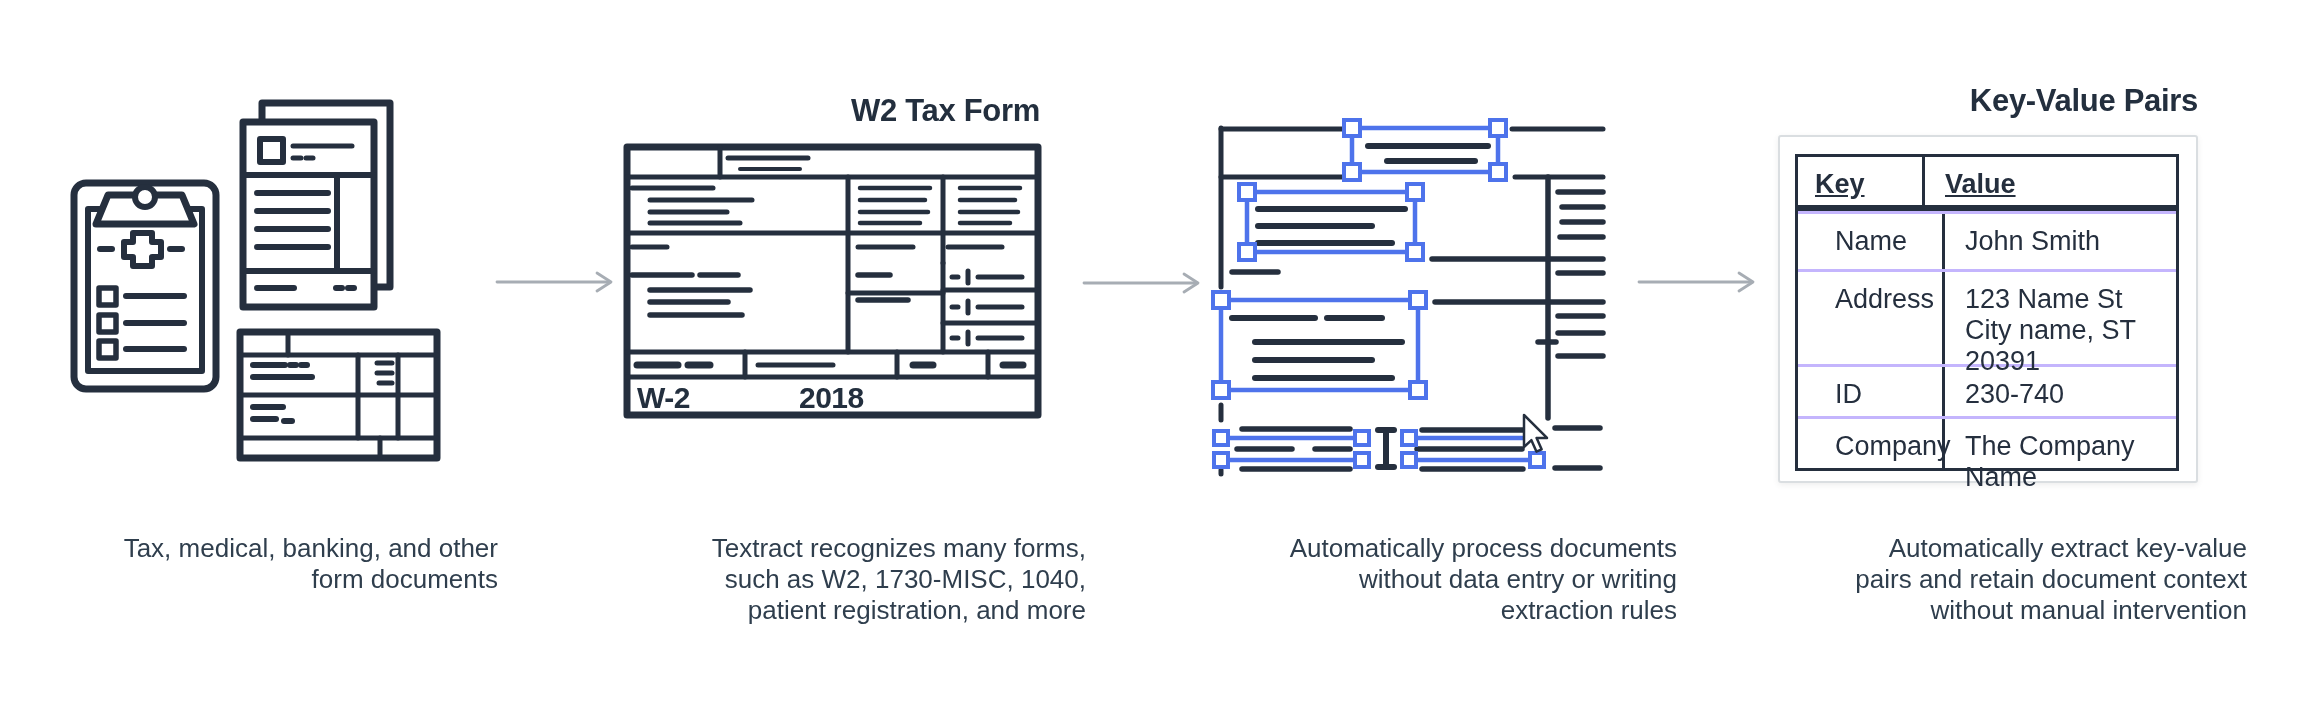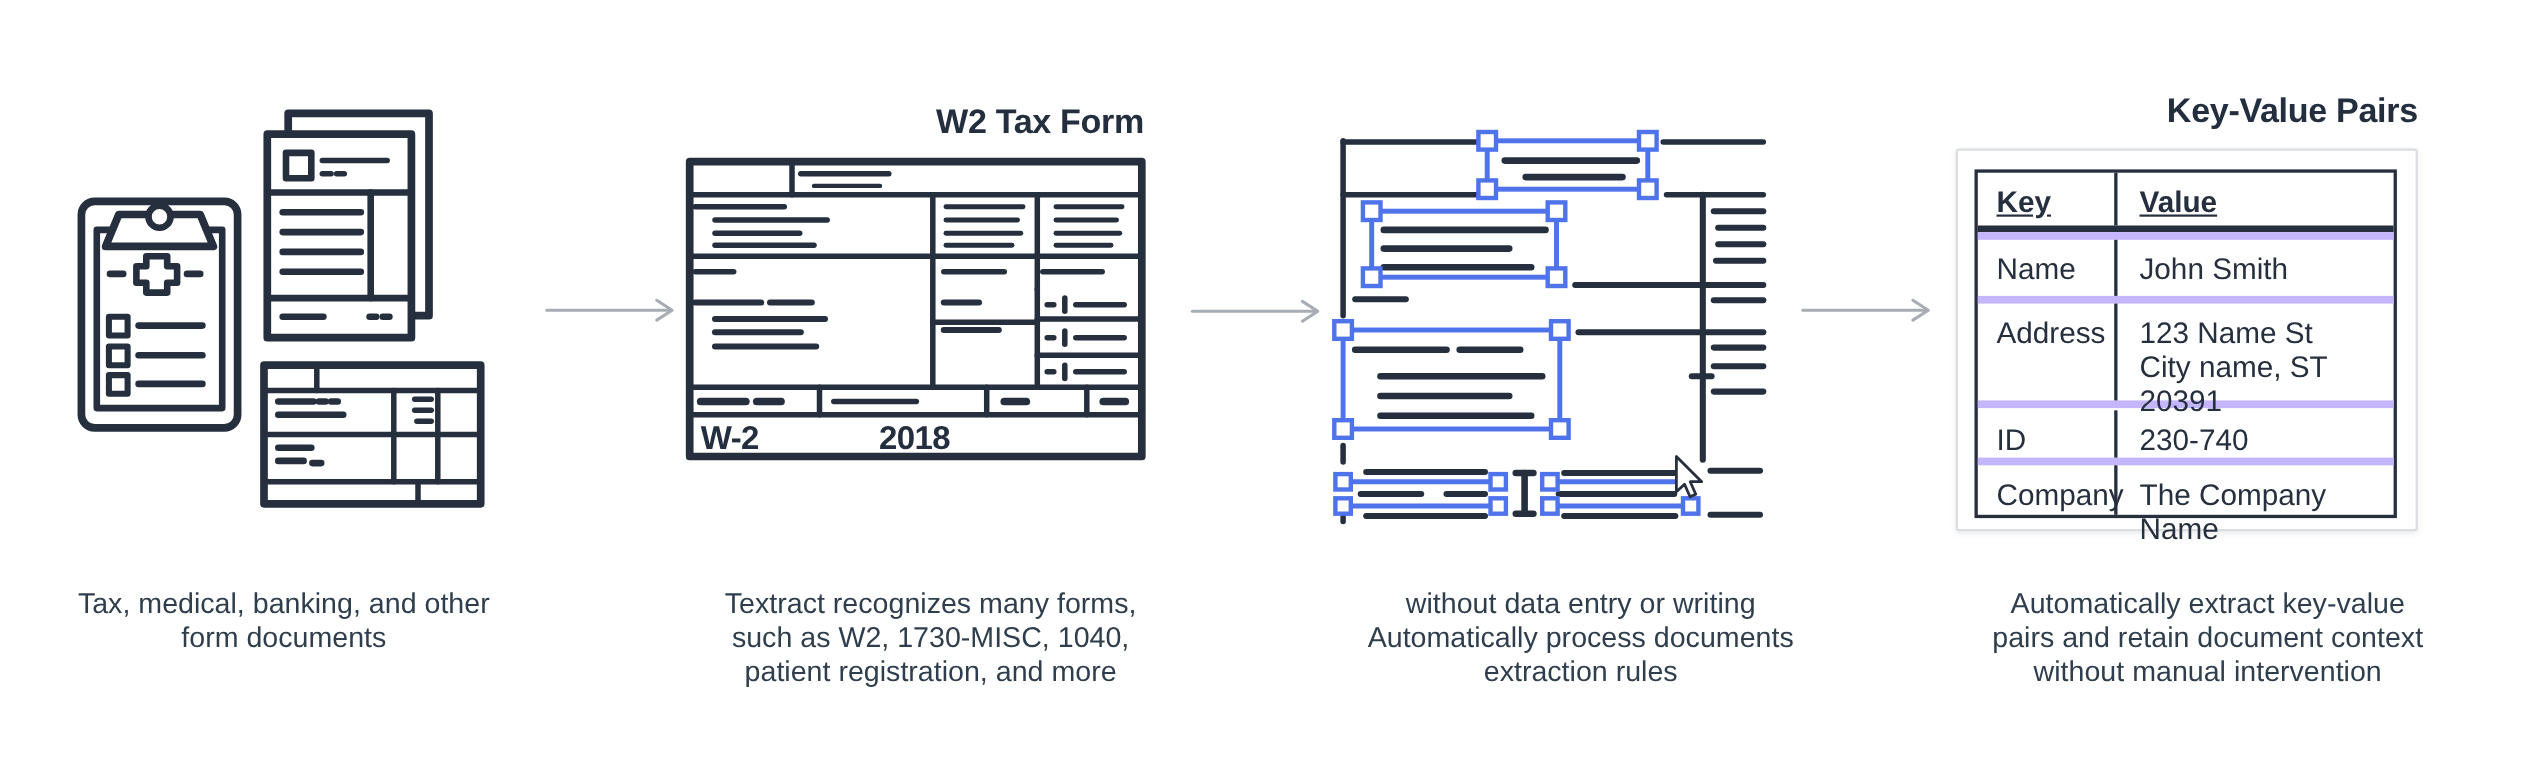--- a/index.html
+++ b/index.html
@@ -8,42 +8,42 @@
     background:#ffffff;
     font-family:"Liberation Sans","DejaVu Sans",sans-serif;
     color:#252F3E;
   }
   .abs{position:absolute;}
   .step-title{
     position:absolute;text-align:right;font-weight:bold;
     font-size:31px;letter-spacing:-0.3px;color:#232F3E;
   }
   .caption{
-    position:absolute;text-align:center;font-size:26px;line-height:31px;
+    position:absolute;text-align:right;font-size:26px;line-height:31px;
     color:#2F3E4D;
   }
   .caption div{white-space:nowrap;}
   .kv-card{
     position:absolute;left:1778px;top:135px;width:420px;height:348px;
     background:#ffffff;border:2px solid #DADEE1;border-radius:3px;
     box-shadow:0 2px 6px rgba(0,0,0,0.07);
     box-sizing:border-box;
   }
   .kv-table{
     position:absolute;left:15px;top:17px;width:384px;
     border:3px solid #252F3E;box-sizing:border-box;
     font-size:27px;color:#252F3E;background:#fff;
   }
   .kv-row{display:flex;box-sizing:border-box;}
   .kv-header{height:54px;font-weight:bold;border-bottom:6px solid #252F3E;text-decoration:underline;}
   .kv-r1{height:58px;}
   .kv-r2{height:95px;}
-  .kv-r3{height:52px;align-items:flex-end;}
+  .kv-r3{height:52px;}
   .kv-r4{height:52px;}
-  .kv-row + .kv-row.body-row{border-top:7px solid #c4b5fd;}
+  .kv-row + .kv-row.body-row{border-top:3px solid #c4b5fd;padding-left:20px;}
   .kv-key{
     width:127px;flex:0 0 127px;border-right:3px solid #252F3E;
     padding:12px 0 0 17px;box-sizing:border-box;
   }
   .kv-val{flex:1;padding:12px 0 0 20px;box-sizing:border-box;line-height:31px;}
   svg{display:block;}
 </style>
 </head>
 <body>
 
@@ -335,21 +335,21 @@
 <div class="caption" style="left:18px;top:533px;width:480px">
   <div>Tax, medical, banking, and other</div>
   <div>form documents</div>
 </div>
 <div class="caption" style="left:606px;top:533px;width:480px">
   <div>Textract recognizes many forms,</div>
   <div>such as W2, 1730-MISC, 1040,</div>
   <div>patient registration, and more</div>
 </div>
 <div class="caption" style="left:1197px;top:533px;width:480px">
+  <div>Automatically process documents</div>
   <div>without data entry or writing</div>
-  <div>Automatically process documents</div>
   <div>extraction rules</div>
 </div>
 <div class="caption" style="left:1767px;top:533px;width:480px">
   <div>Automatically extract key-value</div>
   <div>pairs and retain document context</div>
   <div>without manual intervention</div>
 </div>
 
 </body></html>

